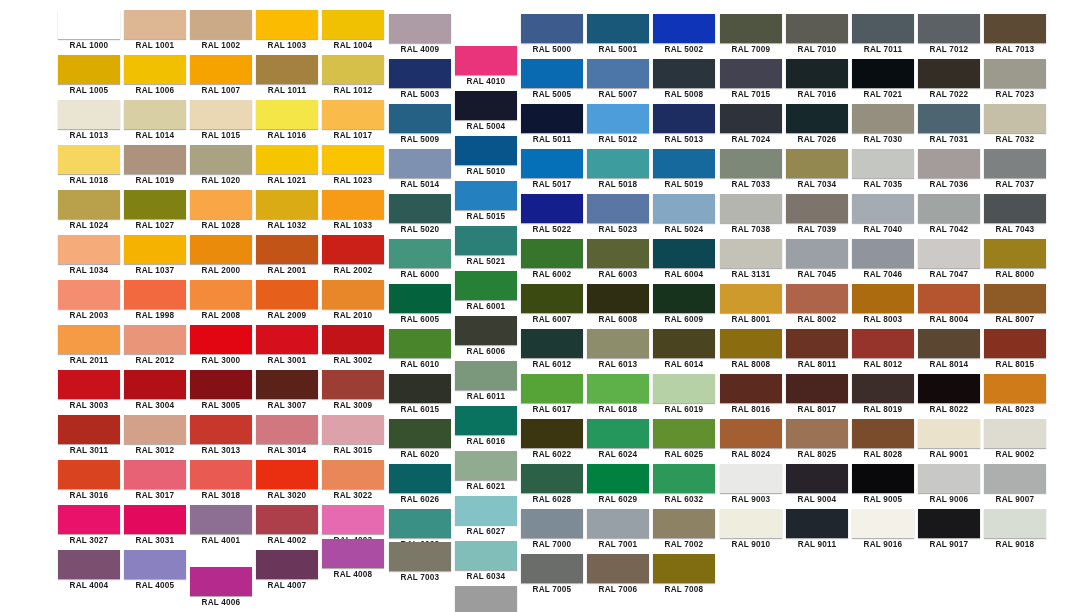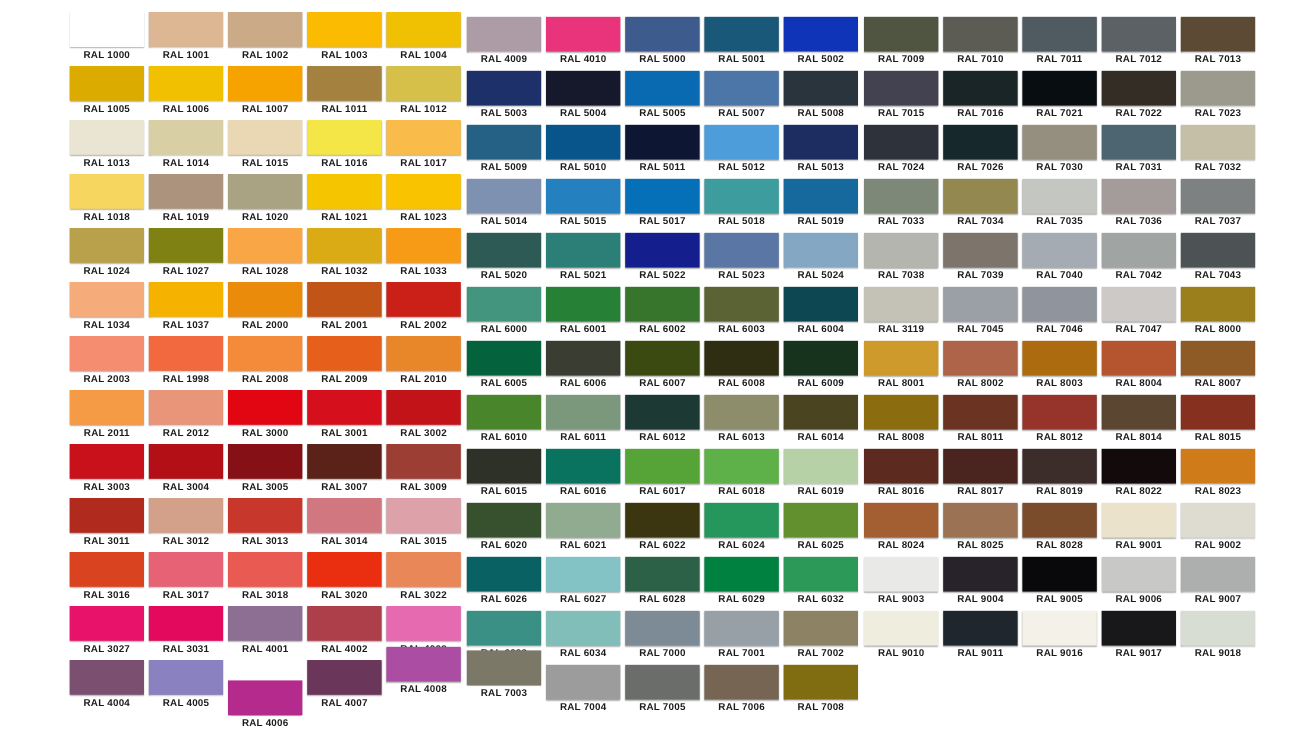--- a/index.html
+++ b/index.html
@@ -379,21 +379,21 @@
         <div class="swatch-cell" style="height: 33px;">
           <div class="swatch-chip" style="width: 62px; height: 29px; background: rgb(59, 144, 134);"></div>
           <div class="swatch-label">RAL 6033</div>
         </div>
         <div class="swatch-cell" style="height: 45px;">
           <div class="swatch-chip" style="width: 62px; height: 29px; background: rgb(123, 120, 103);"></div>
           <div class="swatch-label">RAL 7003</div>
         </div>
       </div>
       <div class="color-column">
-        <div class="swatch-cell" style="height: 45px;">
+        <div class="swatch-cell" style="height: 45px; margin-top: 32px;">
           <div class="swatch-chip" style="width: 62px; height: 29px; background: rgb(233, 51, 123);"></div>
           <div class="swatch-label">RAL 4010</div>
         </div>
         <div class="swatch-cell" style="height: 45px;">
           <div class="swatch-chip" style="width: 62px; height: 29px; background: rgb(21, 25, 43);"></div>
           <div class="swatch-label">RAL 5004</div>
         </div>
         <div class="swatch-cell" style="height: 45px;">
           <div class="swatch-chip" style="width: 62px; height: 29px; background: rgb(7, 85, 139);"></div>
           <div class="swatch-label">RAL 5010</div>
@@ -619,21 +619,21 @@
         <div class="swatch-cell" style="height: 45px;">
           <div class="swatch-chip" style="width: 62px; height: 29px; background: rgb(126, 136, 120);"></div>
           <div class="swatch-label">RAL 7033</div>
         </div>
         <div class="swatch-cell" style="height: 45px;">
           <div class="swatch-chip" style="width: 62px; height: 29px; background: rgb(181, 181, 176);"></div>
           <div class="swatch-label">RAL 7038</div>
         </div>
         <div class="swatch-cell" style="height: 45px;">
           <div class="swatch-chip" style="width: 62px; height: 29px; background: rgb(196, 193, 182);"></div>
-          <div class="swatch-label">RAL 3119</div>
+          <div class="swatch-label">RAL 3131</div>
         </div>
         <div class="swatch-cell" style="height: 45px;">
           <div class="swatch-chip" style="width: 62px; height: 29px; background: rgb(206, 154, 43);"></div>
           <div class="swatch-label">RAL 8001</div>
         </div>
         <div class="swatch-cell" style="height: 45px;">
           <div class="swatch-chip" style="width: 62px; height: 29px; background: rgb(139, 109, 16);"></div>
           <div class="swatch-label">RAL 8008</div>
         </div>
         <div class="swatch-cell" style="height: 45px;">

